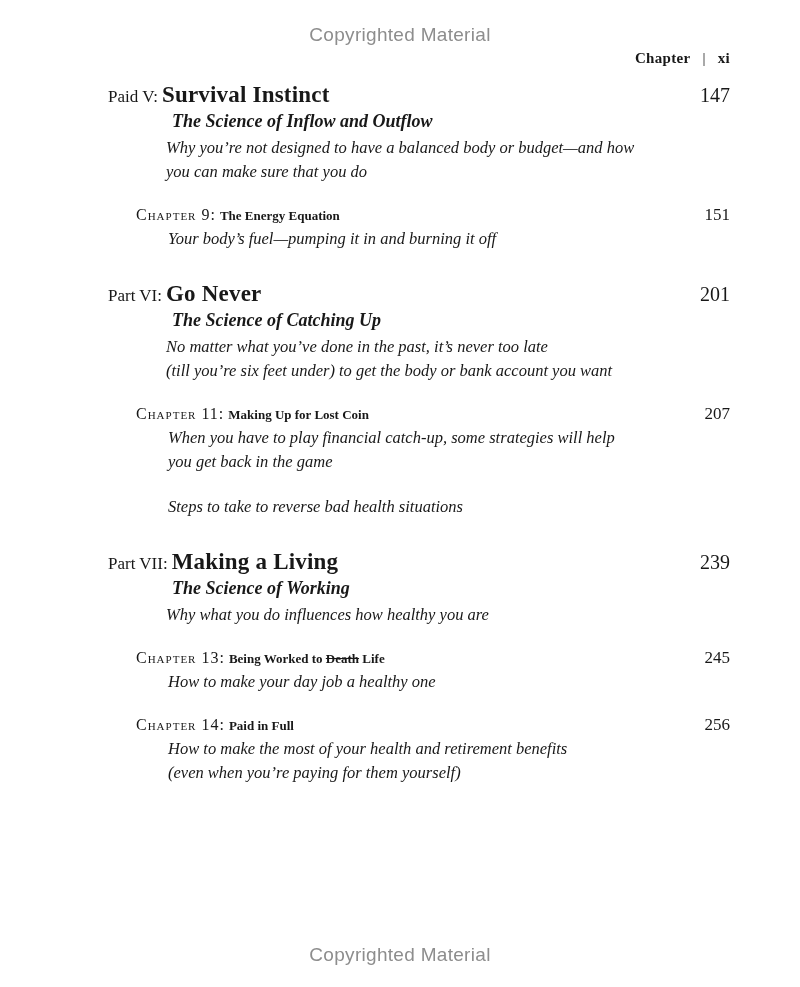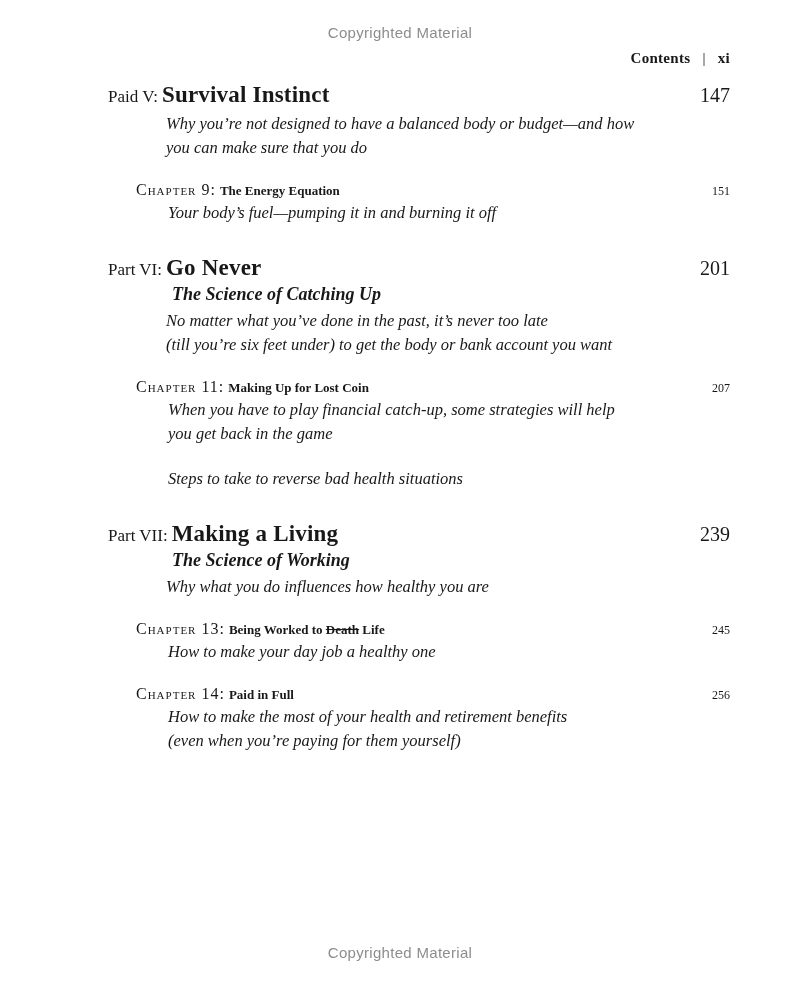--- a/index.html
+++ b/index.html
@@ -9,21 +9,21 @@
     font-family: "Liberation Serif", serif;
     color: #181818;
     position: relative;
     overflow: hidden;
   }
   .watermark {
     position: absolute;
     left: 0; width: 100%;
     text-align: center;
     font-family: "Liberation Sans", sans-serif;
-    font-size: 15px;
+    font-size: 19px;
     color: #8d8d8d;
     letter-spacing: 0.3px;
   }
   .watermark.top { top: 24px; }
   .watermark.bottom { top: 944px; }
 
   .page-header {
     position: absolute;
     top: 50px; right: 70px;
     font-size: 15px;
@@ -70,40 +70,41 @@
     justify-content: space-between;
     align-items: baseline;
   }
   .chapter-heading { white-space: nowrap; }
   .chapter-label {
     font-variant: small-caps;
     font-size: 16px;
     letter-spacing: 1px;
   }
   .chapter-title { font-size: 13px; font-weight: bold; }
-  .chapter-page { font-size: 12px; }
+  .chapter-page { font-size: 17px; }
   .struck { text-decoration: line-through; }
   .chapter .desc { margin-left: 32px; margin-top: 2px; }
 </style>
 </head>
 <body>
 
 <div class="watermark top">Copyrighted Material</div>
 
 <div class="page-header">
-  <span>Contents</span><span class="sep">|</span><span>xi</span>
+  <span>Chapter</span><span class="sep">|</span><span>xi</span>
 </div>
 
 <div class="toc">
 
   <div class="part-section">
     <div class="part-row">
       <span class="part-heading"><span class="part-label">Paid V:</span> <span class="part-title">Survival Instinct</span></span>
       <span class="part-page">147</span>
     </div>
+    <div class="part-subtitle">The Science of Inflow and Outflow</div>
     <div class="desc">
       <div>Why you’re not designed to have a balanced body or budget—and how</div>
       <div>you can make sure that you do</div>
     </div>
 
     <div class="chapter">
       <div class="chapter-row">
         <span class="chapter-heading"><span class="chapter-label">Chapter 9:</span> <span class="chapter-title"><span>The Energy Equation</span><span class="struck"></span><span></span></span></span>
         <span class="chapter-page">151</span>
       </div>

